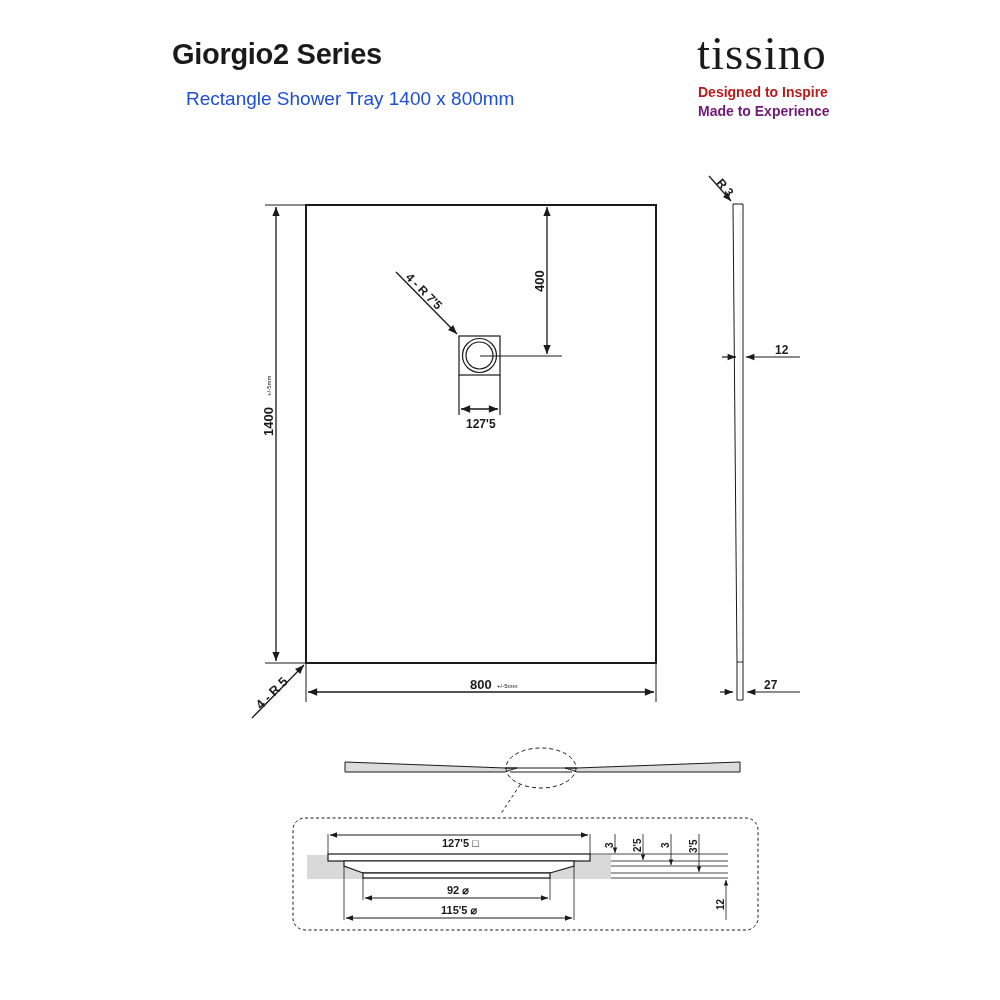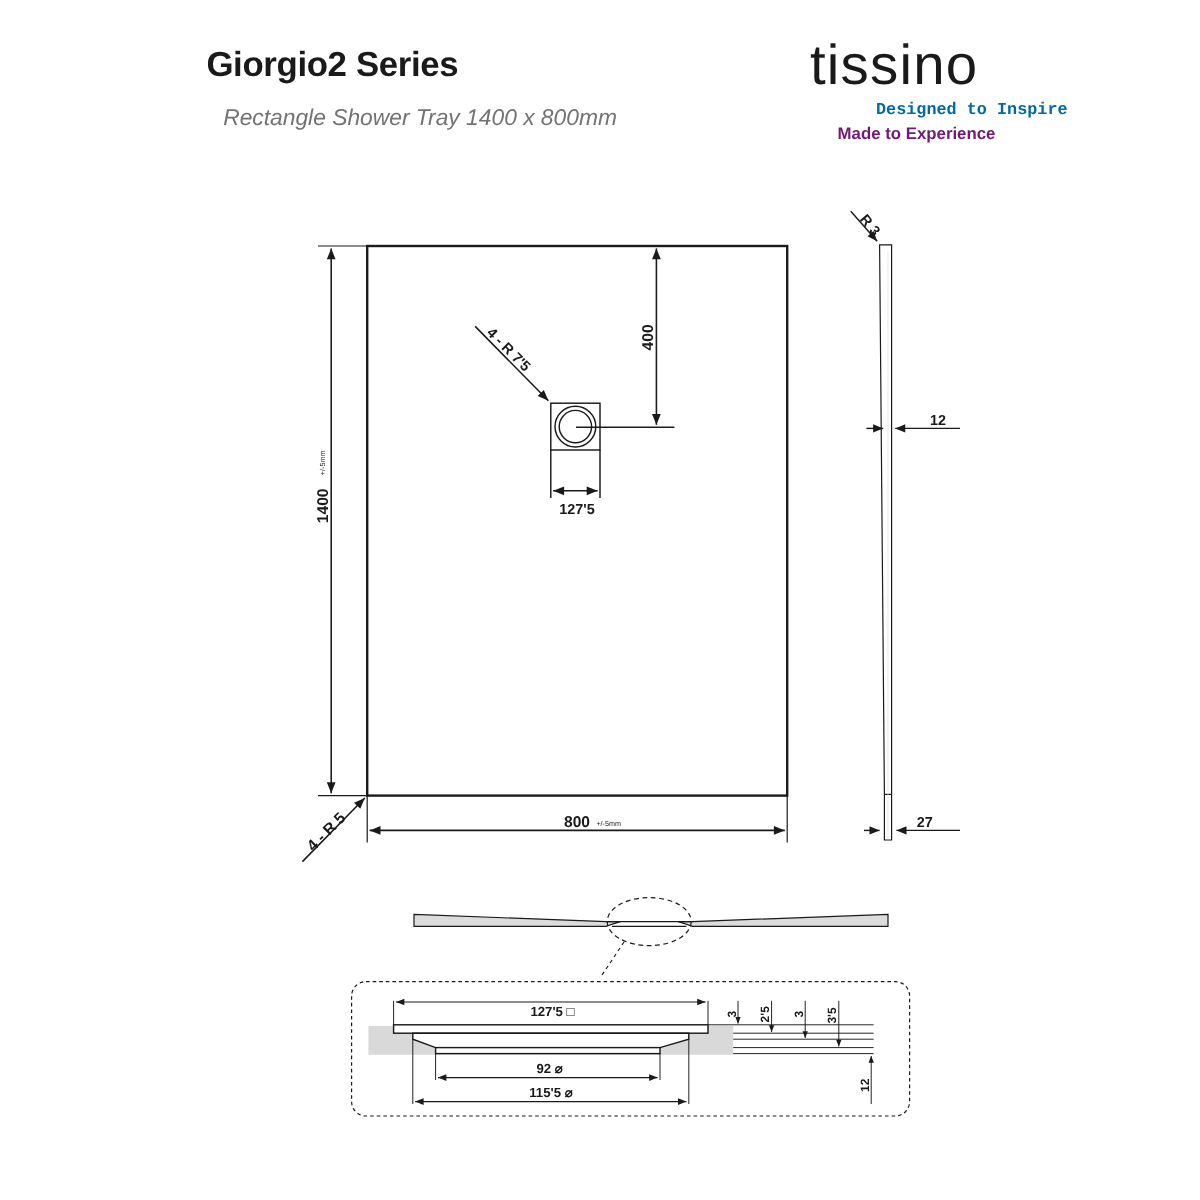--- a/index.html
+++ b/index.html
@@ -1,20 +1,20 @@
 <!DOCTYPE html>
 <html><head>
 <meta charset="utf-8">
 <style>
   html, body { margin:0; padding:0; background:#ffffff; }
   body { width:1000px; height:1000px; position:relative; overflow:hidden; font-family:"Liberation Sans", sans-serif; color:#1a1a1a; }
   .title { position:absolute; left:172px; top:38px; font-size:29px; font-weight:bold; letter-spacing:-0.3px; }
-  .subtitle { position:absolute; left:186px; top:88px; font-size:19px; color:#737373;font-style:italic; }
-  .logo { position:absolute; left:675px; top:26px; font-size:47px; font-family:Liberation Sans, sans-serif; letter-spacing:1px; color:#1a1a1a; }
-  .tag1 { position:absolute; left:730px; top:84px; font-size:14px; font-weight:bold; color:#0369a1;font-family:Liberation Mono, monospace; }
+  .subtitle { position:absolute; left:186px; top:88px; font-size:19px; color:#1d4ed8; }
+  .logo { position:absolute; left:697px; top:26px; font-size:47px; font-family:Liberation Serif, serif; letter-spacing:1px; color:#1a1a1a; }
+  .tag1 { position:absolute; left:698px; top:84px; font-size:14px; font-weight:bold; color:#b91c1c; }
   .tag2 { position:absolute; left:698px; top:103px; font-size:14px; font-weight:bold; color:#701a75; }
   svg.drawing { position:absolute; left:0; top:0; }
   svg text { font-family:"Liberation Sans", sans-serif; fill:#1a1a1a; }
 </style>
 </head>
 <body>
 
 <div class="title">Giorgio2 Series</div>
 <div class="subtitle">Rectangle Shower Tray 1400 x 800mm</div>
 <div class="logo">tissino</div>

